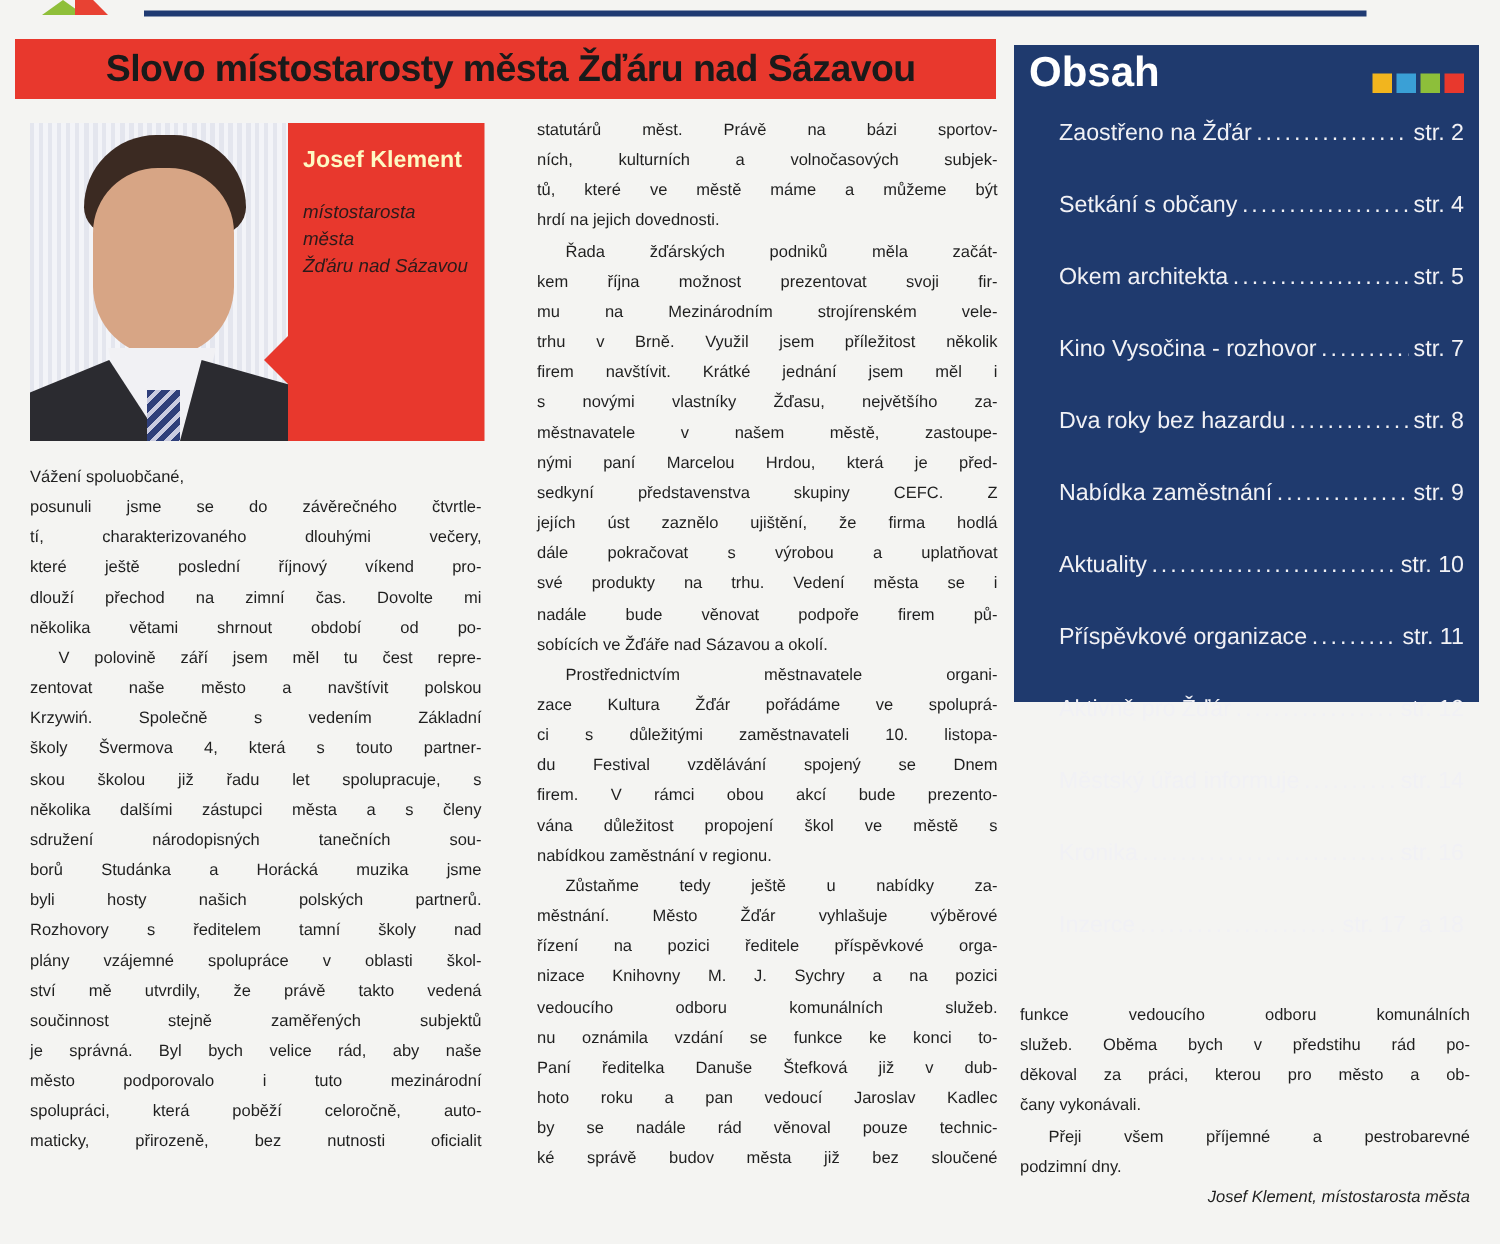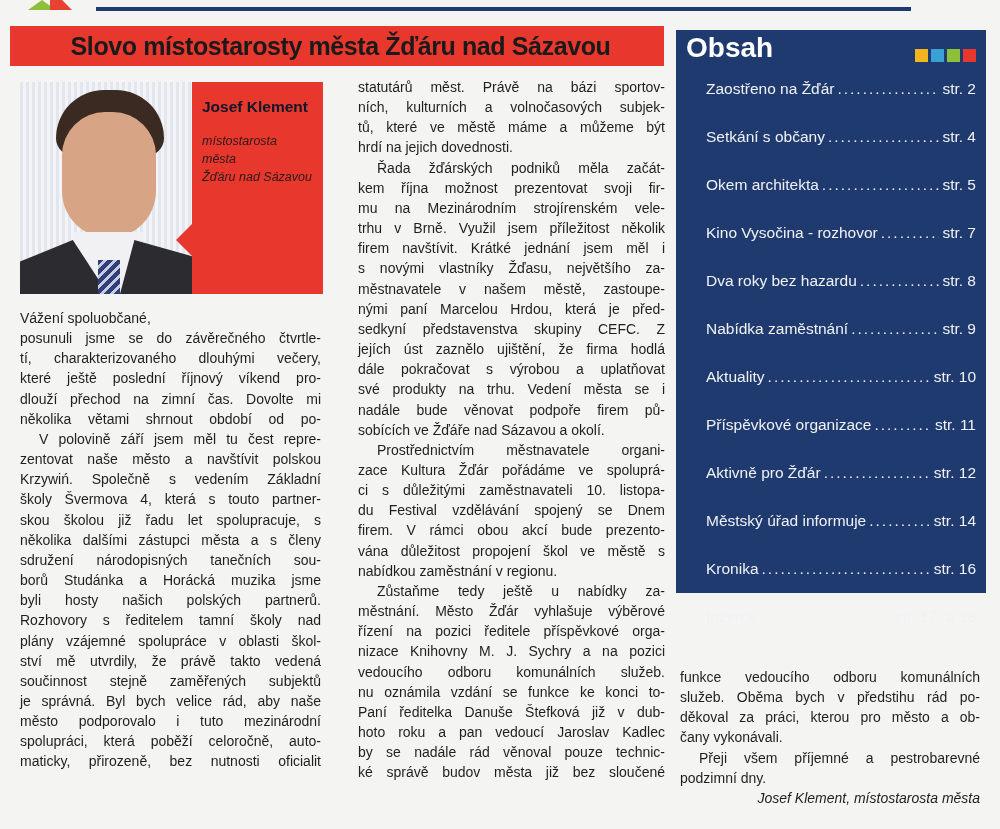--- a/index.html
+++ b/index.html
@@ -29,34 +29,34 @@
     clip-path:polygon(0 0,100% 0,80% 100%,20% 100%); }
   .photo .suit-l { position:absolute; left:0; top:158px; width:88px; height:54px; background:#2b2b30;
     clip-path:polygon(60% 0,100% 100%,0 100%,0 40%); }
   .photo .suit-r { position:absolute; left:100px; top:158px; width:72px; height:54px; background:#2b2b30;
     clip-path:polygon(20% 0,100% 30%,100% 100%,0 100%); }
   .photo .tie { position:absolute; left:78px; top:178px; width:22px; height:34px;
     background:repeating-linear-gradient(135deg,#2f3f7a 0 4px,#c9cbe0 4px 7px); }
   .redbox { position:absolute; left:172px; top:0; width:131px; height:212px; background:#e8382d; }
   .redbox .notch { position:absolute; left:-16px; top:142px; width:0; height:0;
     border-top:16px solid transparent; border-bottom:16px solid transparent; border-right:16px solid #e8382d; }
-  .redbox .name { position:absolute; left:10px; top:16px; font-size:15.5px; font-weight:bold; color:#0f172a; white-space:nowrap; }
+  .redbox .name { position:absolute; left:10px; top:16px; font-size:15.5px; font-weight:bold; color:#fef9c3; white-space:nowrap; }
   .redbox .role { position:absolute; left:10px; top:50px; font-size:12.5px; line-height:18px; color:#2a1a1a; }
   .redbox .role div { white-space:nowrap;font-style:italic; }
 
-  .col { position:absolute; font-size:14px; line-height:20.15px; color:#1f1f1f; }
+  .col { position:absolute; font-size:11px; line-height:20.15px; color:#1f1f1f; }
   .col p { margin:0; text-align:justify; text-align-last:justify; white-space:nowrap; }
   .col p.last { text-align-last:left; }
   .col p.ind { text-indent:19px; }
   .col1 { left:20px; top:308px; width:301px; }
   .col2 { left:358px; top:77px; width:307px; }
   .col3 { left:680px; top:667px; width:300px; }
   .sig { font-style:italic; text-align:right !important; text-align-last:right !important; }
 
-  .toc { position:absolute; left:676px; top:30px; width:310px; height:563px; background:#1f3a6e; color:#f1f1f5; }
+  .toc { position:absolute; left:676px; top:30px; width:310px; height:438px; background:#1f3a6e; color:#f1f1f5; }
   .toc h2 { position:absolute; left:10px; top:2px; margin:0; font-size:28px; font-weight:bold; color:#ffffff; }
   .squares { position:absolute; right:10px; top:19px; display:flex; gap:3px; }
   .squares span { width:13px; height:13px; display:block; }
   .toc-item { position:absolute; left:30px; width:270px; font-size:15.5px; display:flex; align-items:center; white-space:nowrap; }
   .toc-item .lbl { flex:0 0 auto; }
   .toc-item .dots { flex:1 1 auto; overflow:hidden; letter-spacing:2px; margin:0 3px; }
   .toc-item .dots::before { content:"...................................................................."; }
   .toc-item .pg { flex:0 0 auto; }
 </style>
 </head>

